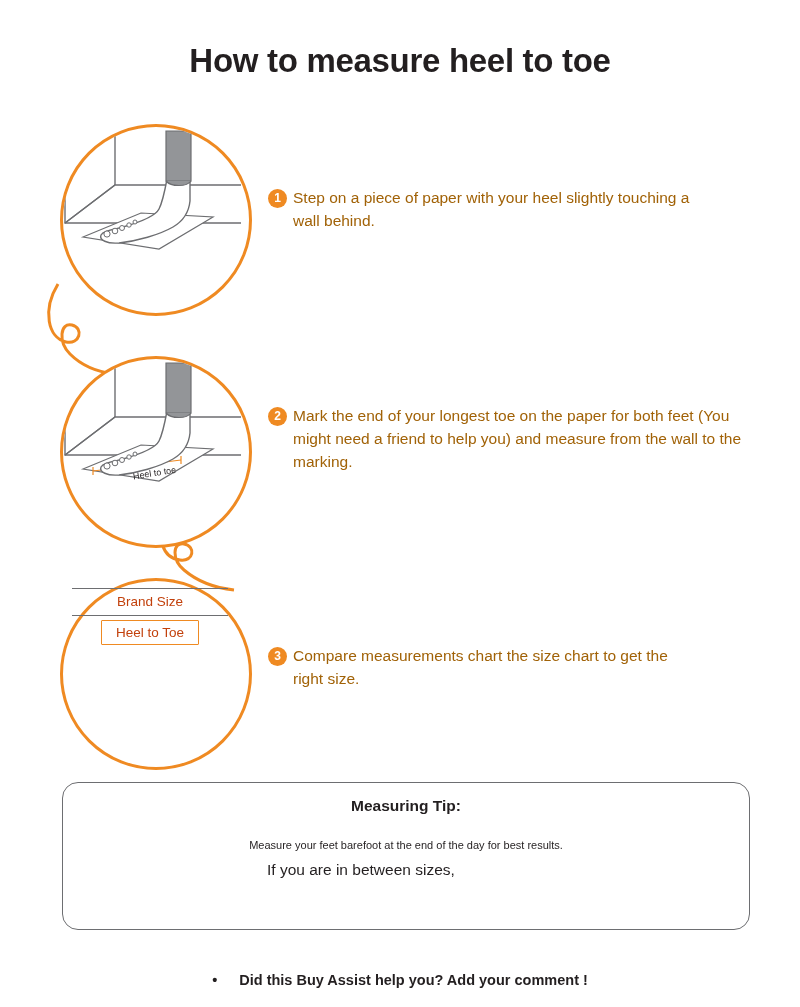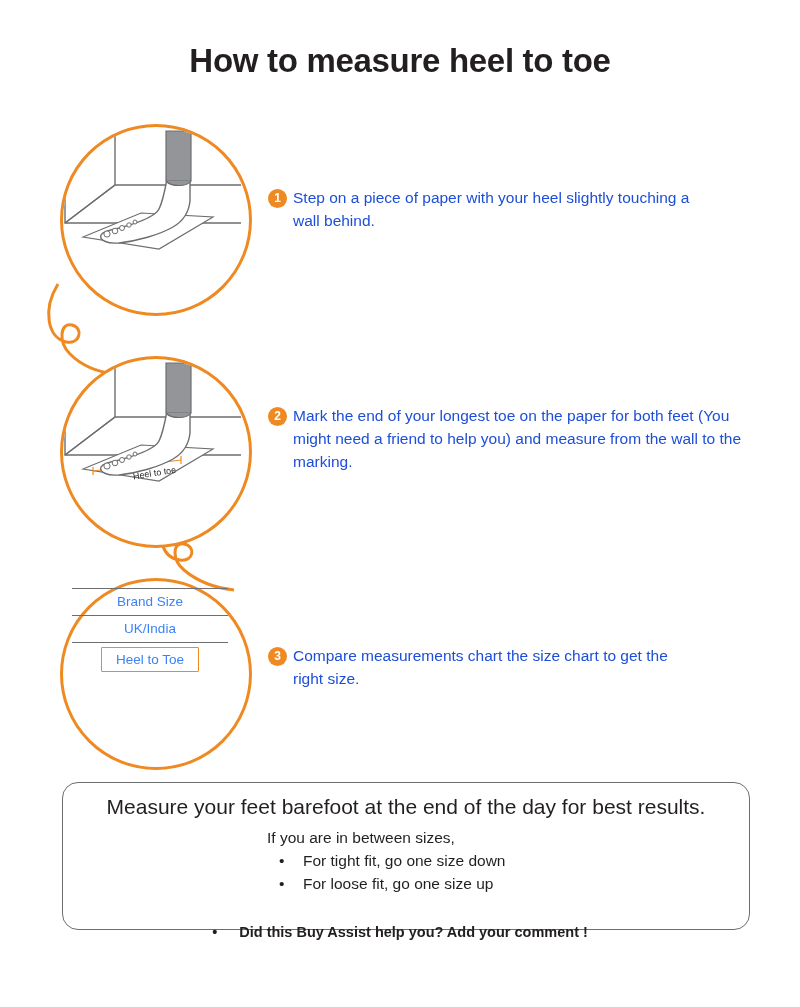--- a/index.html
+++ b/index.html
@@ -63,36 +63,36 @@
     font-size: 12px;
     font-weight: bold;
     line-height: 19px;
     text-align: center;
     margin-top: 3px;
     margin-right: 6px;
   }
   .step-text {
     font-size: 15.5px;
     line-height: 23px;
-    color: #1d4ed8;
+    color: #a16207;
   }
 
   
   .chart-rows {
     position: absolute;
     left: 72px;
     top: 588px;
     width: 156px;
   }
   .chart-row {
     height: 26px;
     line-height: 26px;
     text-align: center;
     font-size: 13.5px;
-    color: #3b82f6;
+    color: #c2410c;
     border-bottom: 1px solid #6d6e71;
     background: transparent;
   }
   .chart-row.first {
     border-top: 1px solid #6d6e71;
   }
   .chart-row.highlight {
     border: 1.6px solid #ef8a22;
     width: 96px;
     margin: 4px auto 0 auto;
@@ -113,22 +113,22 @@
     box-sizing: border-box;
   }
   .tip-title {
     text-align: center;
     font-size: 15.5px;
     font-weight: bold;
     margin-top: 14px;
   }
   .tip-line {
     text-align: center;
-    font-size: 21px;
-    margin-top: 12px;
+    font-size: 11px;
+    margin-top: 24px;
   }
   .tip-sub {
     margin-top: 10px;
     padding-left: 204px;
     font-size: 15.5px;
   }
   .tip-bullets {
     margin: 2px 0 0 0;
     padding-left: 216px;
     font-size: 15.5px;
@@ -138,21 +138,21 @@
   .tip-bullets li::before {
     content: "•";
     display: inline-block;
     width: 24px;
     color: #231f20;
   }
 
   .footer {
     position: absolute;
     left: 0;
-    top: 924px;
+    top: 972px;
     width: 800px;
     text-align: center;
     font-size: 14.5px;
     font-weight: bold;
   }
   .footer .dot {
     display: inline-block;
     margin-right: 22px;
   }
 </style>
@@ -221,45 +221,41 @@
       <path d="M103,54 C108,60 124,60 128,54" fill="#939598" stroke="#6d6e71" stroke-width="1.2"></path>
 
       <text x="92" y="117" transform="rotate(-9 92 117)" font-family="Liberation Sans, sans-serif" font-size="9" fill="#231f20" text-anchor="middle">Heel to toe</text>
     </svg>
   </div>
 
   <div class="circle" style="left:60px; top:578px; width:186px; height:186px;"></div>
 
   <div class="chart-rows">
     <div class="chart-row first">Brand Size</div>
-    <div class="chart-row">UK/India</div>
     <div class="chart-row highlight">Heel to Toe</div>
   </div>
 
   <div class="step" style="left:268px; top:186px; width:440px;">
     <div class="step-num">1</div>
     <div class="step-text">Step on a piece of paper with your heel slightly touching a wall behind.</div>
   </div>
 
   <div class="step" style="left:268px; top:404px; width:500px;">
     <div class="step-num">2</div>
     <div class="step-text">Mark the end of your longest toe on the paper for both feet (You might need a friend to help you) and measure from the wall to the marking.</div>
   </div>
 
   <div class="step" style="left:268px; top:644px; width:400px;">
     <div class="step-num">3</div>
     <div class="step-text">Compare measurements chart the size chart to get the right size.</div>
   </div>
 
   <div class="tipbox">
+    <div class="tip-title">Measuring Tip:</div>
     <div class="tip-line">Measure your feet barefoot at the end of the day for best results.</div>
     <div class="tip-sub">If you are in between sizes,</div>
-    <ul class="tip-bullets">
-      <li>For tight fit, go one size down</li>
-      <li>For loose fit, go one size up</li>
-    </ul>
   </div>
 
   <div class="footer">
     <span class="dot">•</span><span>Did this Buy Assist help you? Add your comment !</span>
   </div>
 
 </div>
 
 </body></html>

